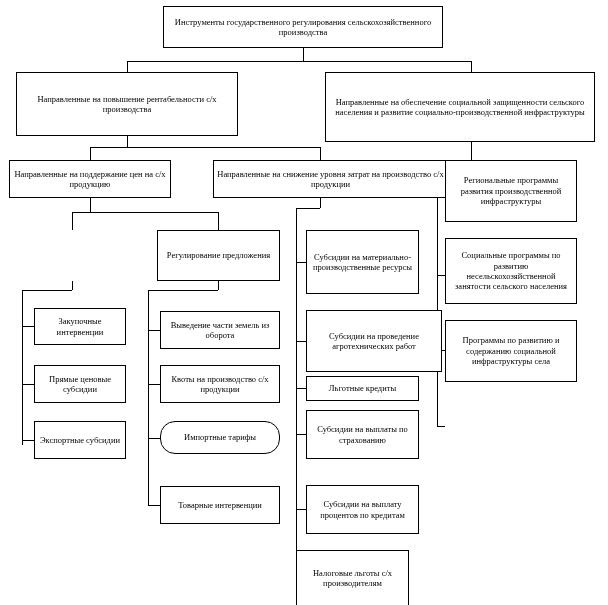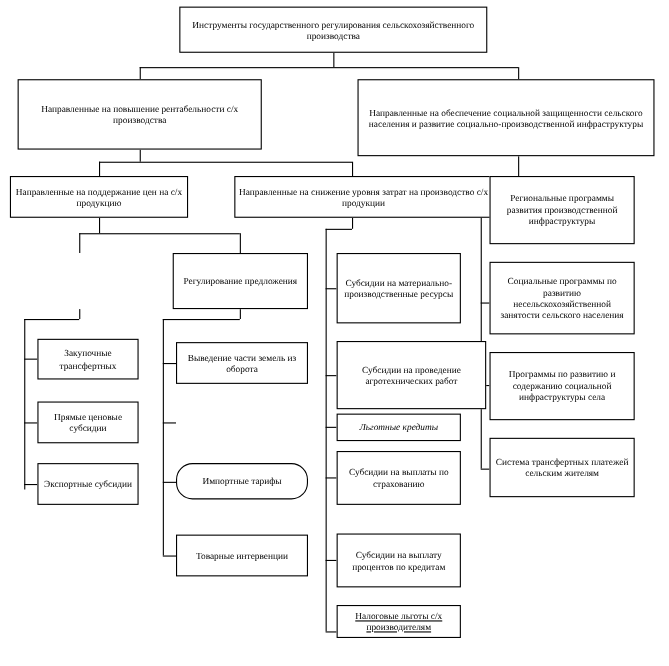--- a/index.html
+++ b/index.html
@@ -116,77 +116,77 @@
   <div class="node" style="left:213px; top:160px; width:235px; height:38px;">
     <span>Направленные на снижение уровня затрат на производство с/х продукции</span>
   </div>
 
 
   <div class="node" style="left:157px; top:230px; width:123px; height:51px;">
     <span>Регулирование предложения</span>
   </div>
 
   <div class="node" style="left:34px; top:308px; width:92px; height:37px;">
-    <span>Закупочные трансфертных</span>
+    <span>Закупочные интервенции</span>
   </div>
 
   <div class="node" style="left:34px; top:365px; width:92px; height:38px;">
     <span>Прямые ценовые субсидии</span>
   </div>
 
   <div class="node" style="left:34px; top:421px; width:92px; height:38px;">
     <span>Экспортные субсидии</span>
   </div>
 
   <div class="node" style="left:160px; top:311px; width:120px; height:38px;">
     <span>Выведение части земель из оборота</span>
   </div>
 
+  <div class="node" style="left:160px; top:365px; width:120px; height:38px;">
+    <span>Квоты на производство с/х продукции</span>
+  </div>
 
   <div class="node" style="left:160px; top:421px; width:120px; height:33px;border-radius:15px;">
     <span>Импортные тарифы</span>
   </div>
 
   <div class="node" style="left:160px; top:486px; width:120px; height:38px;">
     <span>Товарные интервенции</span>
   </div>
 
   <div class="node" style="left:306px; top:230px; width:113px; height:64px;">
     <span>Субсидии на материально-производственные ресурсы</span>
   </div>
 
   <div class="node" style="left:306px; top:310px; width:136px; height:62px;">
     <span>Субсидии на проведение агротехнических работ</span>
   </div>
 
-  <div class="node" style="left:306px; top:376px; width:113px; height:25px;font-style:italic;">
+  <div class="node" style="left:306px; top:376px; width:113px; height:25px;">
     <span>Льготные кредиты</span>
   </div>
 
   <div class="node" style="left:306px; top:410px; width:113px; height:49px;">
     <span>Субсидии на выплаты по страхованию</span>
   </div>
 
   <div class="node" style="left:306px; top:485px; width:113px; height:49px;">
     <span>Субсидии на выплату процентов по кредитам</span>
   </div>
 
-  <div class="node" style="left:306px; top:550px; width:113px; height:30px;text-decoration:underline;">
+  <div class="node" style="left:296px; top:550px; width:113px; height:56px;">
     <span>Налоговые льготы с/х производителям</span>
   </div>
 
   <div class="node" style="left:445px; top:160px; width:132px; height:62px;">
     <span>Региональные программы развития производственной инфраструктуры</span>
   </div>
 
   <div class="node" style="left:445px; top:238px; width:132px; height:66px;">
     <span>Социальные программы по развитию несельскохозяйственной занятости сельского населения</span>
   </div>
 
   <div class="node" style="left:445px; top:320px; width:132px; height:62px;">
     <span>Программы по развитию и содержанию социальной инфраструктуры села</span>
   </div>
 
-  <div class="node" style="left:445px; top:398px; width:132px; height:54px;">
-    <span>Система трансфертных платежей сельским жителям</span>
-  </div>
 
 </div>
 
 </body></html>

